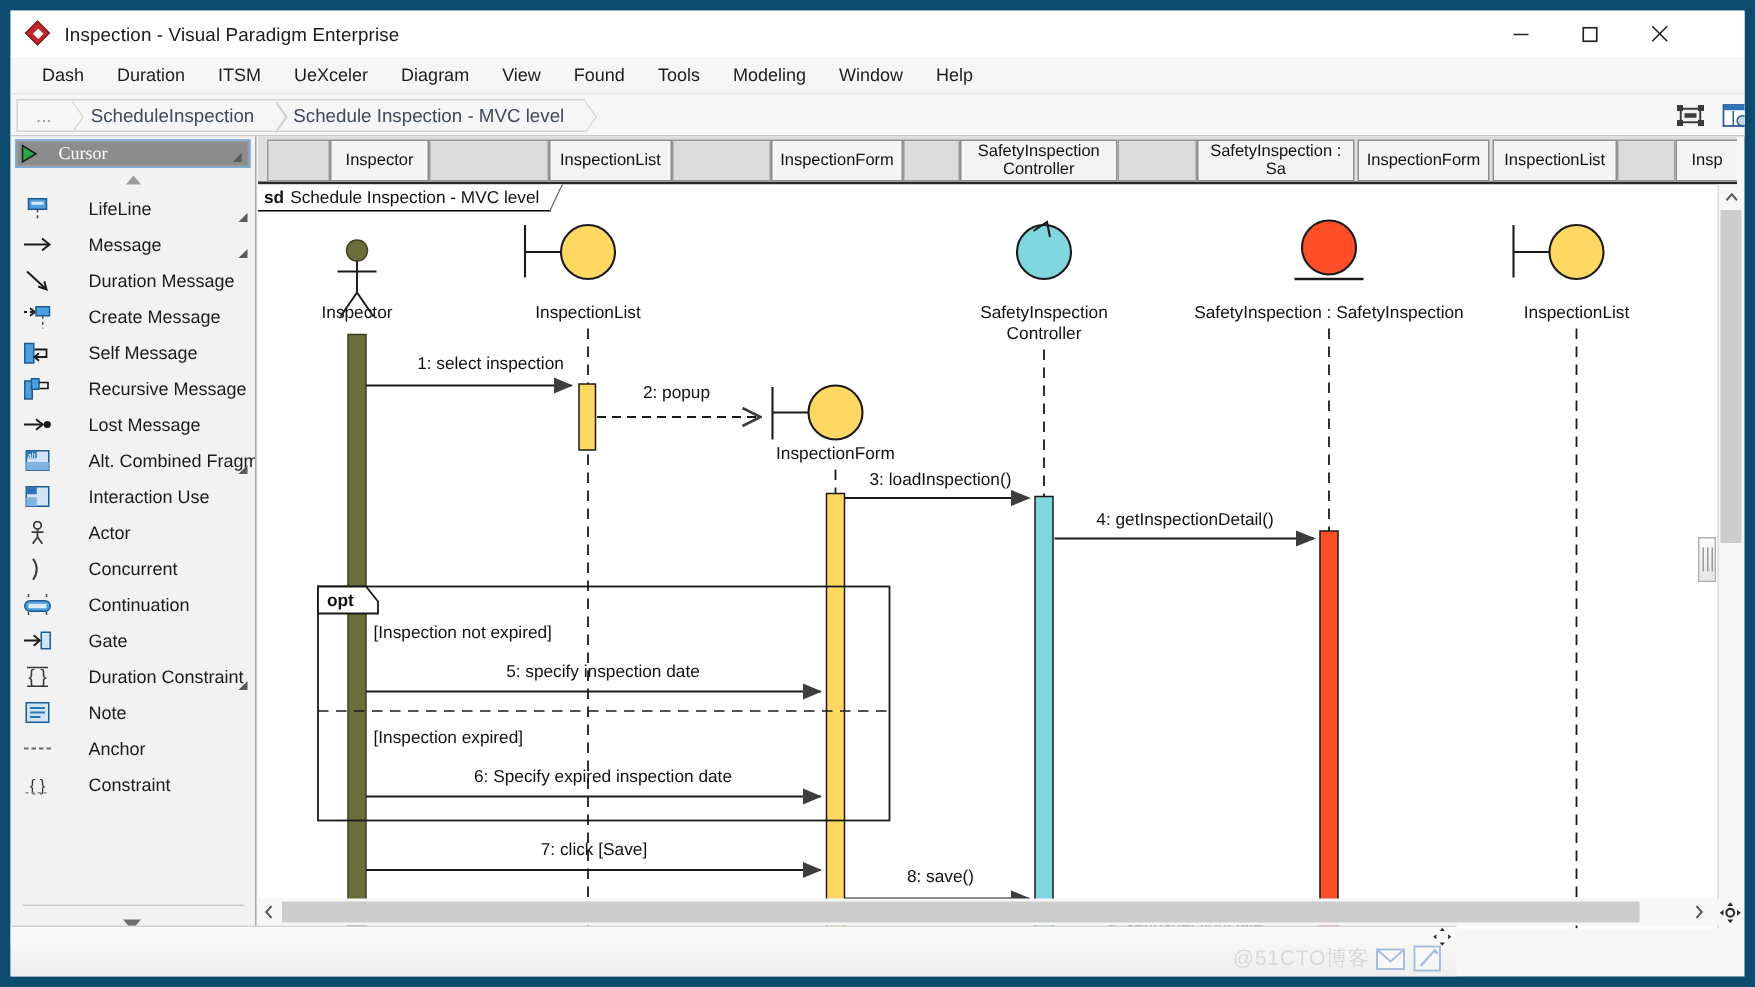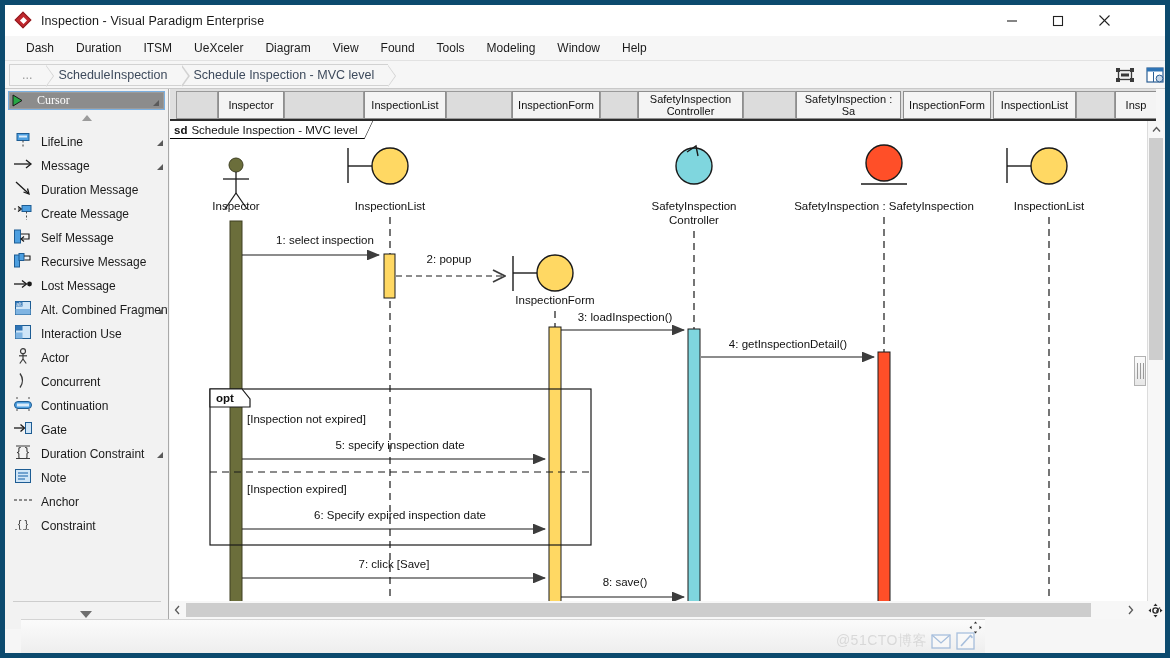--- a/index.html
+++ b/index.html
@@ -6,21 +6,21 @@
   html, body {
     margin: 0; padding: 0;
     width: 1170px; height: 658px;
     overflow: hidden;
     font-family: "Liberation Sans", sans-serif;
     background: #ffffff;
   }
   #app {
     position: relative;
     width: 1170px; height: 658px;
-    border: 5px solid #0c4a6e;
+    border: 7px solid #0c4a6e;
     background: #f6f6f6;
     overflow: hidden;
   }
 
   
   #titlebar {
     position: absolute; left: 0; top: 0; width: 1168px; height: 31px;
     background: #ffffff;
     display: flex; align-items: center;
   }
@@ -123,22 +123,23 @@
   #palette-scroll-up {
     height: 15px; display: flex; align-items: center; justify-content: center;
   }
   #palette-scroll-down {
     position: absolute; left: 0; bottom: 6px; width: 162px; height: 18px;
     display: flex; align-items: center; justify-content: center;
   }
   .tri-up { width: 0; height: 0; border-left: 5px solid transparent; border-right: 5px solid transparent; border-bottom: 6px solid #9b9b9b; }
   .tri-down { width: 0; height: 0; border-left: 6px solid transparent; border-right: 6px solid transparent; border-top: 7px solid #6e6e6e; }
   .pal-item {
-    position: relative; height: 24px; display: flex; align-items: flex-end;
+    position: relative; height: 24px; display: flex; align-items: center;
     padding-left: 8px;
+    gap: 16px;
   }
   .pal-ico {
     width: 20px; height: 18px; margin-right: 8px; flex: 0 0 auto;
     display: flex; align-items: center; justify-content: center;
   }
   .pal-label {
     font-size: 12px; color: #1b1b1b; white-space: nowrap;
   }
   .pal-more {
     position: absolute; right: 5px; bottom: 3px;
@@ -233,21 +234,21 @@
     position: absolute; left: 16px; top: 2px; width: 905px; height: 14px;
     background: #cdcdcd;
   }
   #pan-icon {
     position: absolute; right: 1px; bottom: 34px; width: 18px; height: 18px;
     display: flex; align-items: center; justify-content: center;
   }
 
   
   #statusbar {
-    position: absolute; left: 16px; bottom: 0; width: 964px; height: 34px;
+    position: absolute; left: 0; bottom: 0; width: 964px; height: 34px;
     background: linear-gradient(#fbfbfb,#eeeeee);
     border-top: 1px solid #d4d4d4;
   }
   #watermark {
     position: absolute; right: 8px; bottom: 2px;
     display: flex; align-items: center; gap: 3px;
     opacity: 0.45;
   }
   #watermark-text {
     font-size: 14px; color: #b9b9b9; letter-spacing: 0.5px;

